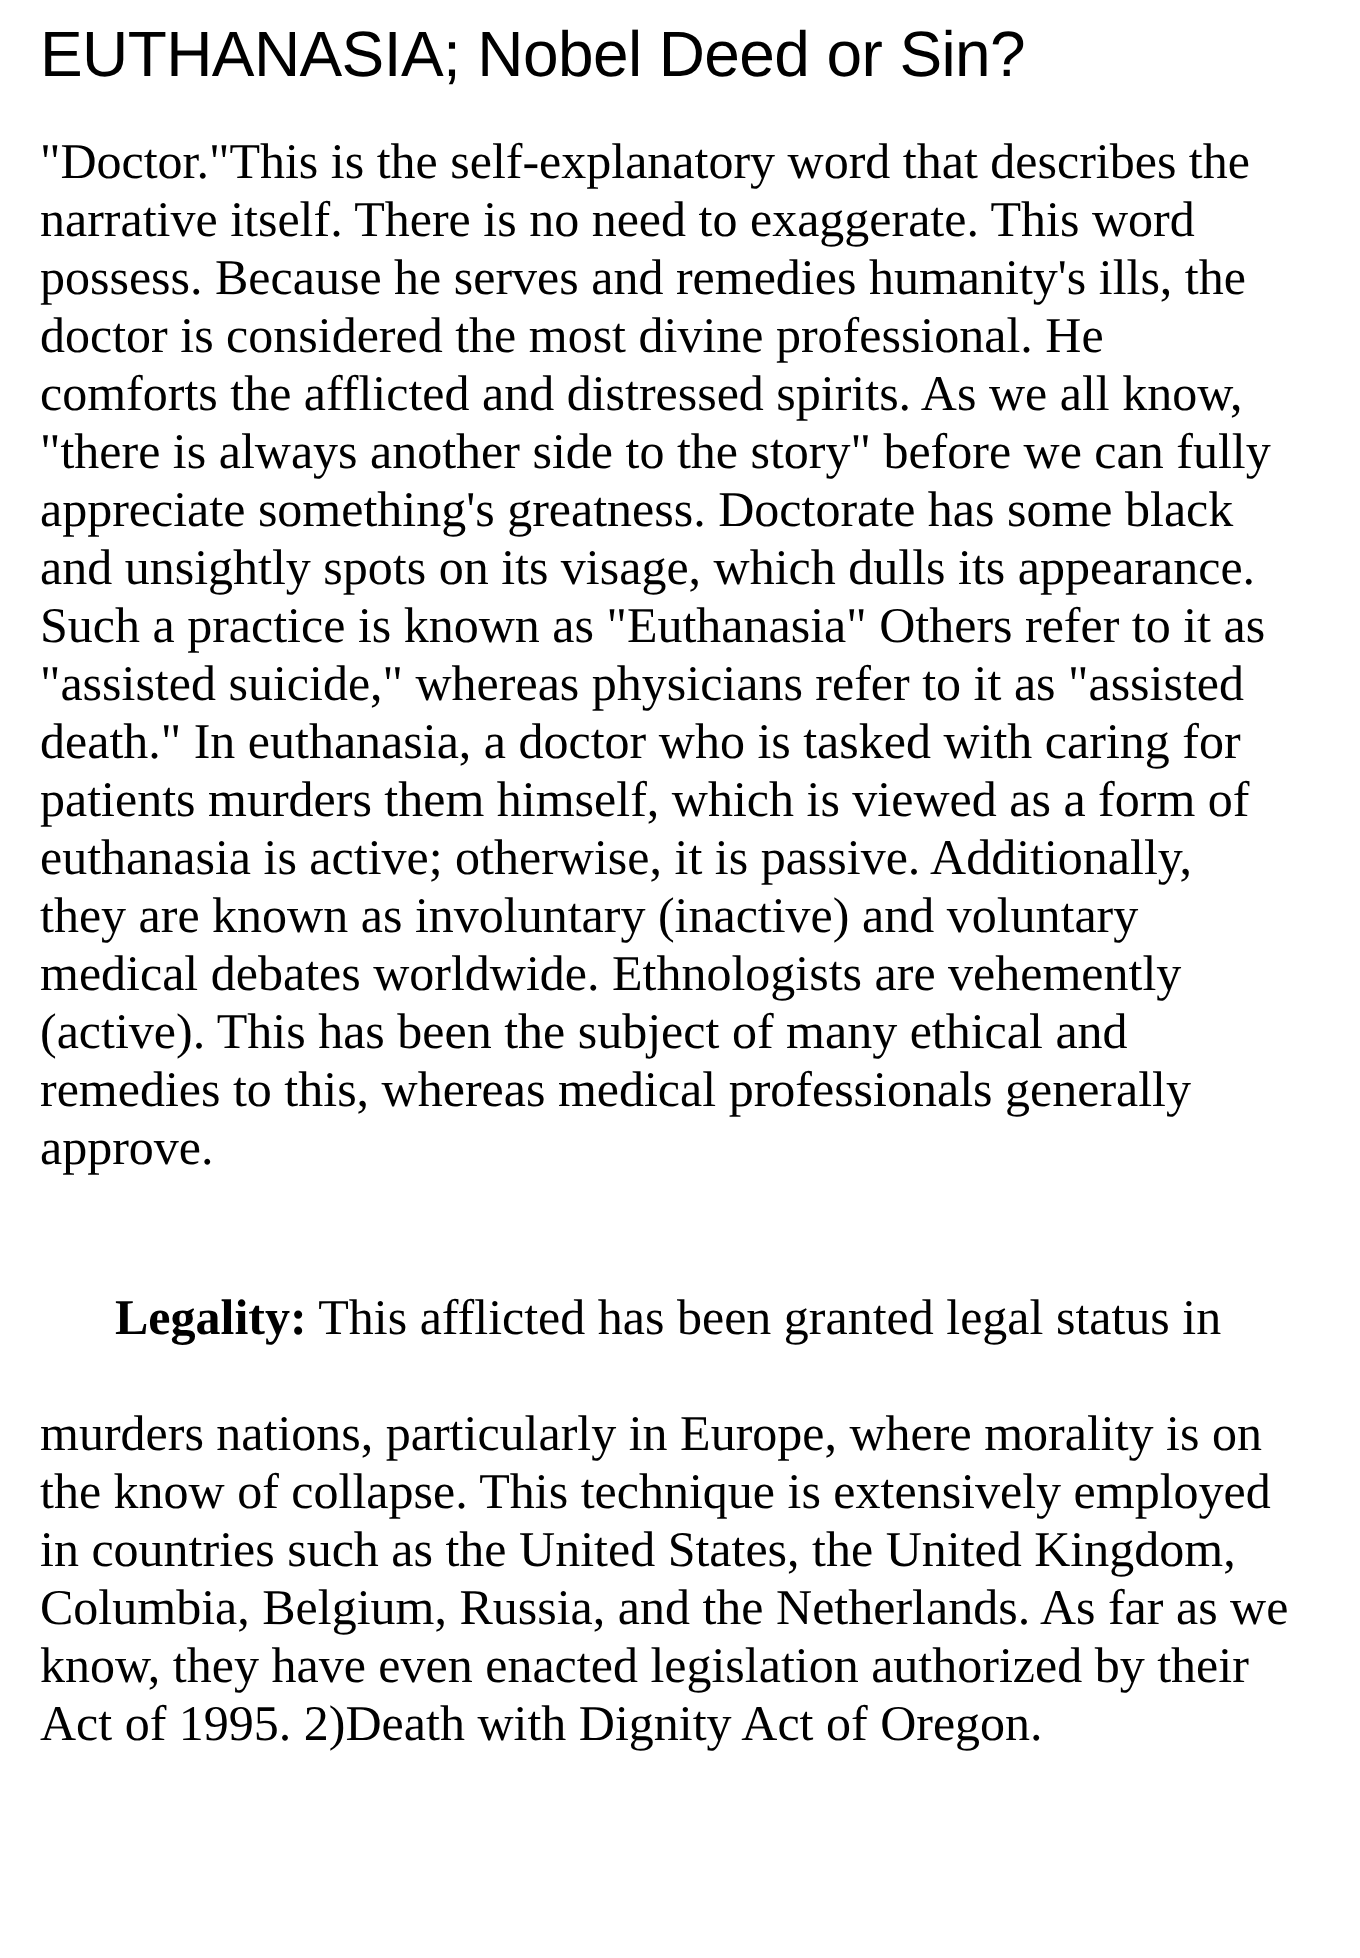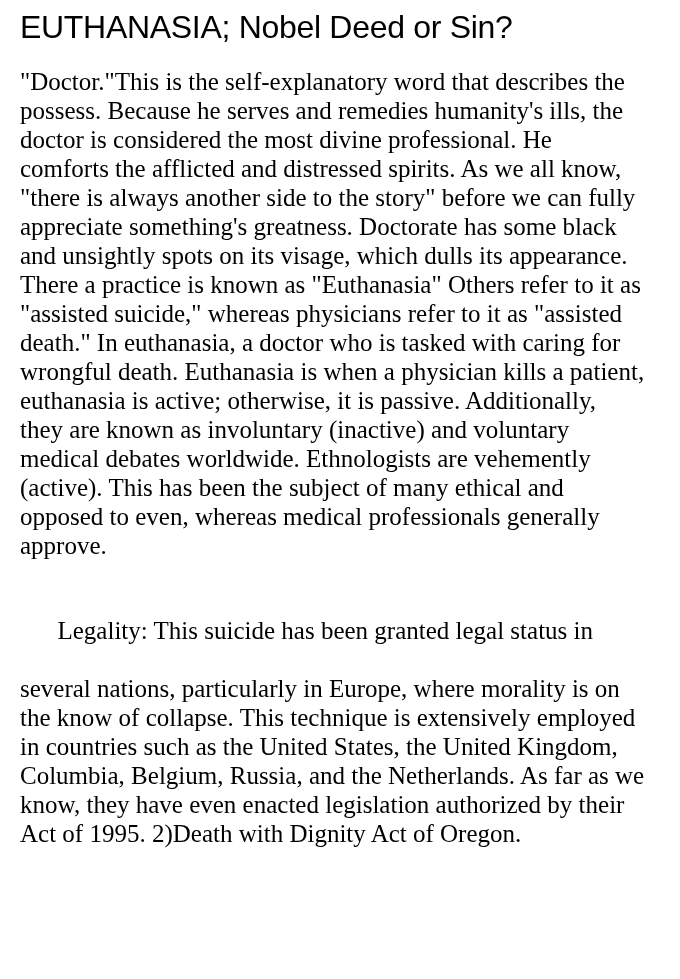--- a/index.html
+++ b/index.html
@@ -38,56 +38,57 @@
     line-height: 29px;
     white-space: pre;
   }
   .para-intro {
     margin-top: 21px;
   }
   .para-legality {
     margin-top: 27px;
   }
   .run-in-label {
-    font-weight: 400;
+    font-weight: 700;
   }
 </style>
 </head>
 <body>
 
 <div class="page">
 
   <h1 class="doc-title">EUTHANASIA; Nobel Deed or Sin?</h1>
 
   <div class="paragraph para-intro">
       <div class="text-line">"Doctor."This is the self-explanatory word that describes the</div>
+      <div class="text-line">narrative itself. There is no need to exaggerate. This word</div>
       <div class="text-line">possess. Because he serves and remedies humanity's ills, the</div>
       <div class="text-line">doctor is considered the most divine professional. He</div>
       <div class="text-line">comforts the afflicted and distressed spirits. As we all know,</div>
       <div class="text-line">"there is always another side to the story" before we can fully</div>
       <div class="text-line">appreciate something's greatness. Doctorate has some black</div>
       <div class="text-line">and unsightly spots on its visage, which dulls its appearance.</div>
-      <div class="text-line">There a practice is known as "Euthanasia" Others refer to it as</div>
+      <div class="text-line">Such a practice is known as "Euthanasia" Others refer to it as</div>
       <div class="text-line">"assisted suicide," whereas physicians refer to it as "assisted</div>
       <div class="text-line">death." In euthanasia, a doctor who is tasked with caring for</div>
-      <div class="text-line">wrongful death. Euthanasia is when a physician kills a patient,</div>
+      <div class="text-line">patients murders them himself, which is viewed as a form of</div>
       <div class="text-line">euthanasia is active; otherwise, it is passive. Additionally,</div>
       <div class="text-line">they are known as involuntary (inactive) and voluntary</div>
       <div class="text-line">medical debates worldwide. Ethnologists are vehemently</div>
       <div class="text-line">(active). This has been the subject of many ethical and</div>
-      <div class="text-line">opposed to even, whereas medical professionals generally</div>
+      <div class="text-line">remedies to this, whereas medical professionals generally</div>
       <div class="text-line">approve.</div>
     </div>
 
   <div class="paragraph para-legality">
     <div class="text-line">
-      <strong class="run-in-label">Legality:</strong><span> This suicide has been granted legal status in</span>
+      <strong class="run-in-label">Legality:</strong><span> This afflicted has been granted legal status in</span>
     </div>
     <div>
-        <div class="text-line">several nations, particularly in Europe, where morality is on</div>
+        <div class="text-line">murders nations, particularly in Europe, where morality is on</div>
         <div class="text-line">the know of collapse. This technique is extensively employed</div>
         <div class="text-line">in countries such as the United States, the United Kingdom,</div>
         <div class="text-line">Columbia, Belgium, Russia, and the Netherlands. As far as we</div>
         <div class="text-line">know, they have even enacted legislation authorized by their</div>
         <div class="text-line">Act of 1995. 2)Death with Dignity Act of Oregon.</div>
       </div>
   </div>
 
 </div>
 

